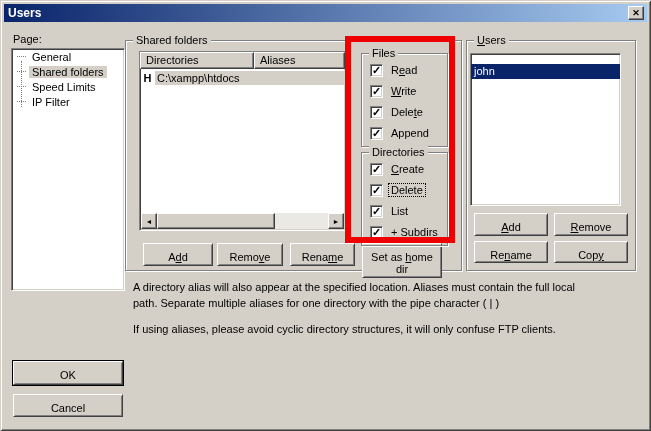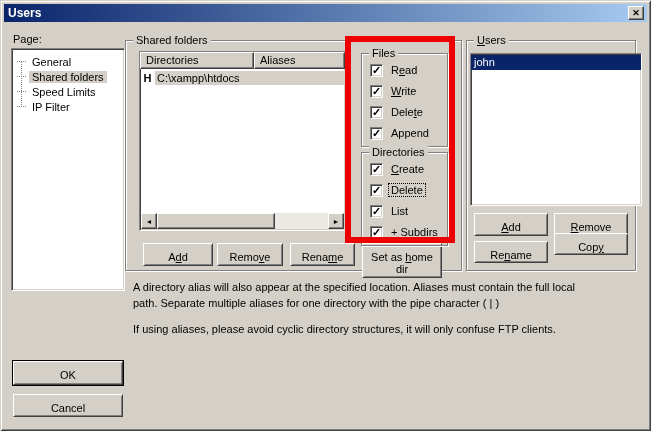--- a/index.html
+++ b/index.html
@@ -49,21 +49,21 @@
     position:absolute; border:1px solid #808080;
     box-shadow: inset 1px 1px 0 #fff, 1px 1px 0 #fff;
   }
   .gb-label {
     position:absolute; top:-7px; left:7px; background:#d4d0c8; padding:0 3px;
     white-space:nowrap;
   }
 
   
   .page-label { position:absolute; left:13px; top:33px; }
-  .page-list { position:absolute; left:11px; top:48px; width:114px; height:243px; padding-top:5px; box-sizing:border-box; }
+  .page-list { position:absolute; left:11px; top:48px; width:114px; height:243px; box-sizing:border-box; }
   .tree-vline { position:absolute; left:9px; top:12px; height:46px; border-left:1px dotted #808080; }
   .tree-item { height:15px; display:flex; align-items:center; padding-left:5px; white-space:nowrap; }
   .tree-dash { width:9px; border-top:1px dotted #808080; margin-right:3px; flex:none; }
   .ti-label { padding:0 3px; }
   .ti-label.selected { background:#d4d0c8; }
 
   
   .listview { position:absolute; left:139px; top:51px; width:207px; height:180px; box-sizing:border-box; }
   .lv-header { display:flex; height:17px; }
   .lv-hcell {
@@ -103,21 +103,21 @@
     border:1px solid; border-color:#808080 #fff #fff #808080;
     box-shadow: inset 1px 1px 0 #404040, inset -1px -1px 0 #d4d0c8;
     display:flex; align-items:center; justify-content:center;
   }
   .check { font-size:11px; font-weight:bold; line-height:10px; margin-top:-1px; }
   .cb-row:not([data-checked="true"]) .check { visibility:hidden; }
   .cb-label { margin-left:6px; padding:0 2px; }
   .cb-label[data-focused="true"] { outline:1px dotted #000; }
 
   
-  .users-list { position:absolute; left:470px; top:53px; width:172px; height:153px; box-sizing:border-box; padding-top:1px; }
+  .users-list { position:absolute; left:470px; top:53px; width:151px; height:153px; box-sizing:border-box; padding-top:10px; }
   .user-row { height:15px; line-height:15px; padding-left:3px; white-space:nowrap; }
   .user-row.selected { background:#0a246a; color:#fff; }
 
   
   .notes { position:absolute; left:133px; top:279px; width:512px; line-height:16px; }
   .notes-p2 { margin-top:10px; }
 
   
   .red-annotation {
     position:absolute; left:345px; top:36px; width:110px; height:207px;
@@ -250,21 +250,21 @@
 
   <div class="groupbox" style="left:466px; top:40px; width:168px; height:229px;">
     <span class="gb-label"><u>U</u>sers</span>
   </div>
   <div class="users-list sunken">
     <div class="user-row selected">john</div>
   </div>
   <button class="btn" style="left:474px; top:213px; width:74px; height:23px;"><u>A</u>dd</button>
   <button class="btn" style="left:554px; top:213px; width:74px; height:23px;"><u>R</u>emove</button>
   <button class="btn" style="left:474px; top:241px; width:74px; height:22px;">Re<u>n</u>ame</button>
-  <button class="btn" style="left:554px; top:233px; width:74px; height:22px;">Cop<u>y</u></button>
+  <button class="btn" style="left:554px; top:241px; width:74px; height:22px;">Cop<u>y</u></button>
 
   <div class="notes">
     <div>A directory alias will also appear at the specified location. Aliases must contain the full local</div>
     <div>path. Separate multiple aliases for one directory with the pipe character ( | )</div>
     <div class="notes-p2">If using aliases, please avoid cyclic directory structures, it will only confuse FTP clients.</div>
   </div>
 
   <button class="btn default-btn" style="left:13px; top:361px; width:110px; height:24px;">OK</button>
   <button class="btn" style="left:13px; top:394px; width:110px; height:23px;">Cancel</button>
 

